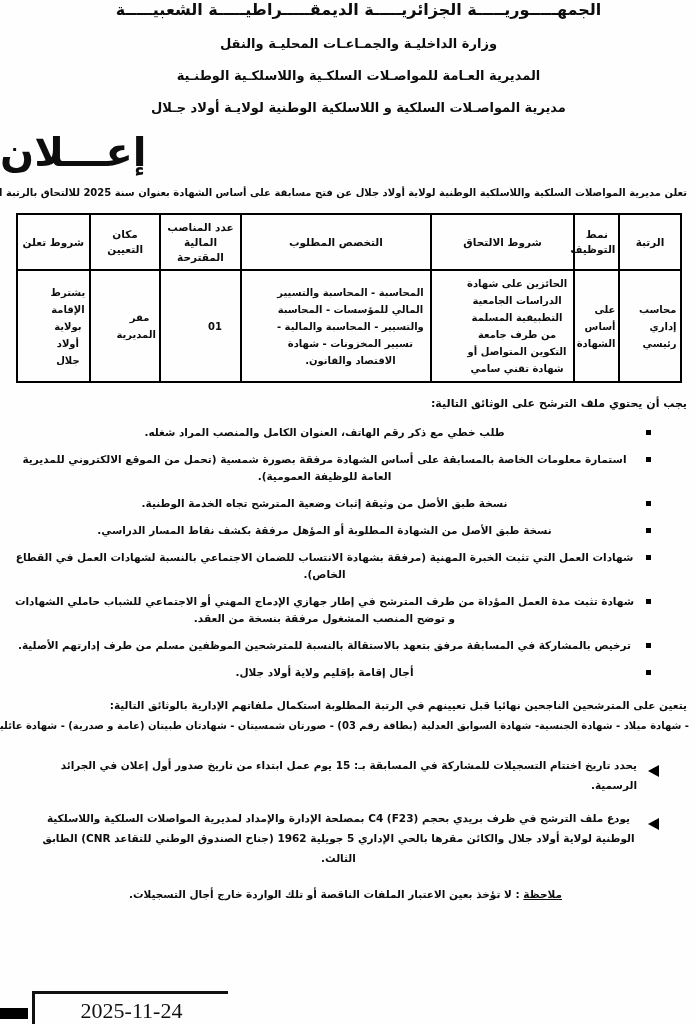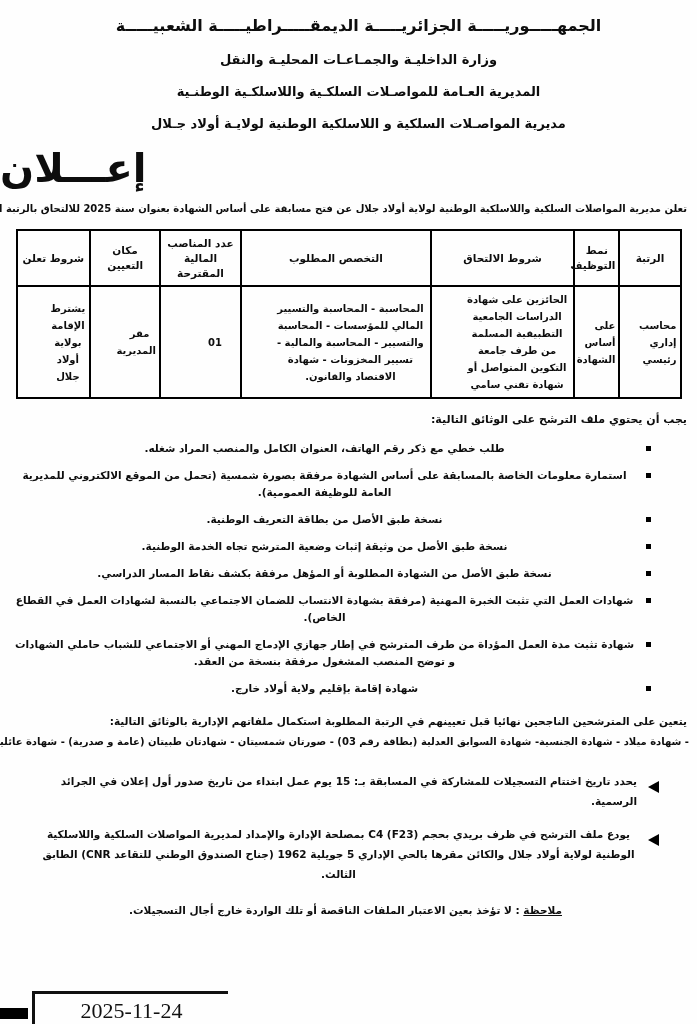--- a/index.html
+++ b/index.html
@@ -2,21 +2,21 @@
 <html lang="ar" dir="rtl"><head>
 <meta charset="utf-8">
 <style>
   html,body{margin:0;padding:0;background:#ddd;}
   .page{
     width:697px;height:1024px;background:#fefefe;position:relative;
     margin:0 auto;overflow:hidden;direction:rtl;
     font-family:"DejaVu Sans",sans-serif;color:#0d0d0d;font-weight:bold;
   }
   
-  .gov-header{padding-top:16px;text-align:center;margin-left:20px;}
+  .gov-header{text-align:center;margin-left:20px;}
   .gov-line1{font-size:16px;letter-spacing:0;}
   .gov-line{font-size:13px;margin-top:17px;}
   
   .announce-title{text-align:left;font-size:40px;margin-top:14px;line-height:46px;}
   .intro{margin:12px 10px 0 8px;font-size:10px;white-space:nowrap;text-align:right;}
   
   table.vacancy{
     border-collapse:collapse;width:666px;margin:15px auto 0 auto;
     table-layout:fixed;direction:rtl;
   }
@@ -121,27 +121,26 @@
         <td>يشترط الإقامة بولاية أولاد جلال</td>
       </tr>
     </tbody>
   </table>
 
   <div class="docs-heading">يجب أن يحتوي ملف الترشح على الوثائق التالية:</div>
 
   <ul class="docs">
     <li><span class="sq-bullet"></span><span>طلب خطي مع ذكر رقم الهاتف، العنوان الكامل والمنصب المراد شغله.</span></li>
     <li><span class="sq-bullet"></span><span>استمارة معلومات الخاصة بالمسابقة على أساس الشهادة مرفقة بصورة شمسية (تحمل من الموقع الالكتروني للمديرية العامة للوظيفة العمومية).</span></li>
-    <li><span class="sq-bullet"></span><span>نسخة طبق الأصل من بطاقة التعريف الوطنية.</span></li>
     <li><span class="sq-bullet"></span><span>نسخة طبق الأصل من وثيقة إثبات وضعية المترشح تجاه الخدمة الوطنية.</span></li>
     <li><span class="sq-bullet"></span><span>نسخة طبق الأصل من الشهادة المطلوبة أو المؤهل مرفقة بكشف نقاط المسار الدراسي.</span></li>
     <li><span class="sq-bullet"></span><span>شهادات العمل التي تثبت الخبرة المهنية (مرفقة بشهادة الانتساب للضمان الاجتماعي بالنسبة لشهادات العمل في القطاع الخاص).</span></li>
     <li><span class="sq-bullet"></span><span>شهادة تثبت مدة العمل المؤداة من طرف المترشح في إطار جهازي الإدماج المهني أو الاجتماعي للشباب حاملي الشهادات و توضح المنصب المشغول مرفقة بنسخة من العقد.</span></li>
-    <li><span class="sq-bullet"></span></li>
-    <li><span class="sq-bullet"></span><span>شهادة إقامة بإقليم ولاية أولاد خارج.</span></li>
+    <li><span class="sq-bullet"></span><span>ترخيص بالمشاركة في المسابقة مرفق بتعهد بالاستقالة بالنسبة للمترشحين الموظفين مسلم من طرف إدارتهم الأصلية.</span></li>
+    <li><span class="sq-bullet"></span><span>أجال إقامة بإقليم ولاية أولاد جلال.</span></li>
   </ul>
 
   <div class="final-heading">يتعين على المترشحين الناجحين نهائيا قبل تعيينهم في الرتبة المطلوبة استكمال ملفاتهم الإدارية بالوثائق التالية:</div>
   <div class="final-docs">- شهادة ميلاد - شهادة الجنسية- شهادة السوابق العدلية (بطاقة رقم 03) - صورتان شمسيتان - شهادتان طبيتان (عامة و صدرية) - شهادة عائلية للمتزوجين.</div>
 
   <ul class="arrows">
     <li><span class="arrow-glyph"></span><span>يحدد تاريخ اختتام التسجيلات للمشاركة في المسابقة بـ: 15 يوم عمل ابتداء من تاريخ صدور أول إعلان في الجرائد الرسمية.</span></li>
     <li class="centered"><span class="arrow-glyph"></span><span>يودع ملف الترشح في ظرف بريدي بحجم C4 (F23) بمصلحة الإدارة والإمداد لمديرية المواصلات السلكية واللاسلكية الوطنية لولاية أولاد جلال والكائن مقرها بالحي الإداري 5 جويلية 1962 (جناح الصندوق الوطني للتقاعد CNR) الطابق الثالث.</span></li>
   </ul>
 

